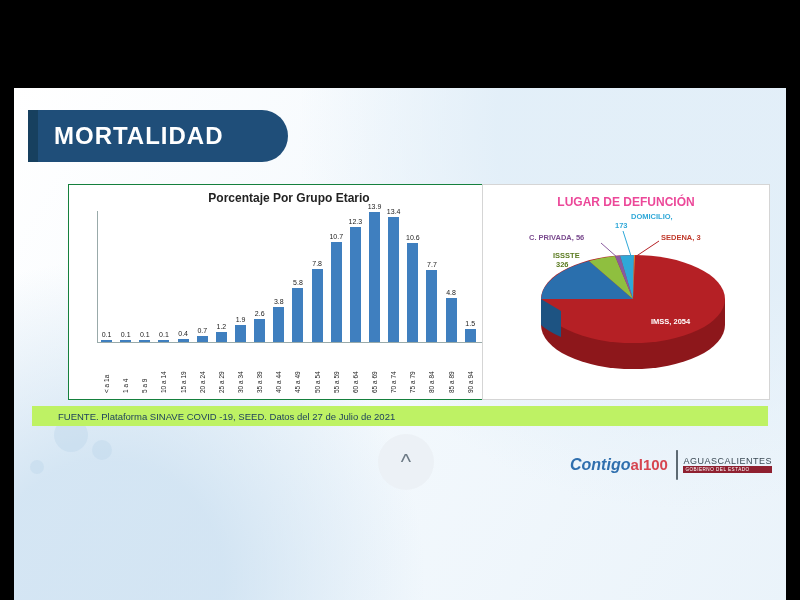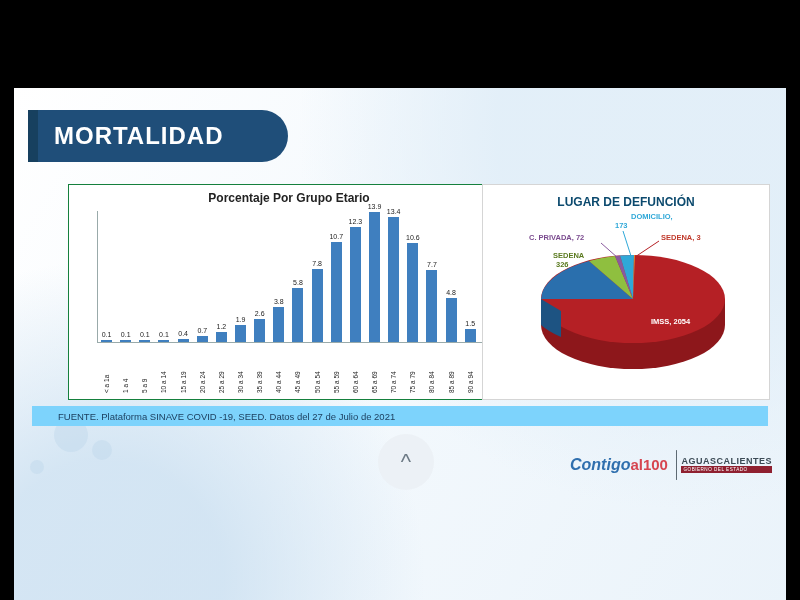--- a/index.html
+++ b/index.html
@@ -26,35 +26,35 @@
   .barwrap{position:relative;flex:1 1 0;display:flex;flex-direction:column;align-items:center;justify-content:flex-end;height:100%;}
   .bar{width:11px;background:#3f7fbf;}
   .blabel{position:absolute;font-size:7px;color:#222;white-space:nowrap;}
   .axis{position:absolute;left:28px;right:10px;bottom:56px;height:1px;background:#9aa;}
   .yaxis{position:absolute;left:28px;top:26px;bottom:56px;width:1px;background:#9aa;}
   .ticks{position:absolute;left:28px;right:10px;bottom:6px;height:50px;display:flex;justify-content:space-between;}
   .tick{flex:1 1 0;display:flex;justify-content:center;}
   .tick span{font-size:6.5px;color:#222;writing-mode:vertical-rl;transform:rotate(180deg);white-space:nowrap;}
   
   #rightpanel{position:absolute;left:468px;top:96px;width:286px;height:214px;background:#fff;border:1px solid #d5d5d5;}
-  #rp-title{position:absolute;top:10px;left:0;width:100%;text-align:center;font-size:12px;font-weight:bold;color:#0c4a6e;}
+  #rp-title{position:absolute;top:10px;left:0;width:100%;text-align:center;font-size:12px;font-weight:bold;color:#ec4899;}
   #pieArea{position:absolute;left:0;top:28px;width:100%;height:186px;}
   .plabel{position:absolute;font-size:7.5px;font-weight:bold;white-space:nowrap;}
   
-  #fuente{position:absolute;left:18px;top:318px;width:736px;height:20px;background:#7dd3fc;display:flex;align-items:center;}
+  #fuente{position:absolute;left:18px;top:318px;width:736px;height:20px;background:#bef264;display:flex;align-items:center;}
   #fuente span{font-size:9.5px;color:#1a3c5c;margin-left:26px;}
   #arrowbtn{position:absolute;left:364px;top:346px;width:56px;height:56px;border-radius:50%;
             background:rgba(235,240,245,.85);display:flex;align-items:center;justify-content:center;}
   #arrowbtn .chev{font-size:22px;color:#6d7a85;line-height:1;}
   #logo1{position:absolute;left:556px;top:368px;display:flex;align-items:baseline;}
   #logo1 .a{font-size:16px;font-weight:bold;color:#2f6fae;font-style:italic;}
   #logo1 .b{font-size:15px;font-weight:bold;color:#d64550;}
   #logo2{position:absolute;left:662px;top:360px;width:96px;height:34px;display:flex;align-items:center;gap:5px;}
   #logo2 .crest{width:26px;height:30px;background:#5d6a73;border-radius:3px 3px 12px 12px;}
-  #logo2 .t1{font-size:9px;font-weight:bold;color:#3b4a55;letter-spacing:.5px;line-height:1.1;}
+  #logo2 .t1{font-size:9px;font-weight:normal;color:#3b4a55;letter-spacing:.5px;line-height:1.1;}
   #logo2 .t2{font-size:4.6px;color:#fff;background:#8f2030;padding:1px 2px;letter-spacing:.5px;}
 </style>
 </head>
 <body>
 
 <div id="stage">
   <div id="slide">
     <div class="deco" style="left:40px;top:330px;width:34px;height:34px;"></div>
     <div class="deco" style="left:78px;top:352px;width:20px;height:20px;"></div>
     <div class="deco" style="left:16px;top:372px;width:14px;height:14px;"></div>
@@ -241,23 +241,23 @@
           <path d="M150,86 L137,42.6 A92,44 0 0 1 151,42 Z" fill="#2fa8d8"></path>
 
           <path d="M150,86 L151,42 A92,44 0 0 1 152,42 Z" fill="#e08a2e"></path>
 
           <line x1="152" y1="44" x2="176" y2="28" stroke="#b52025" stroke-width="1"></line>
           <line x1="148" y1="43" x2="140" y2="18" stroke="#2fa8d8" stroke-width="1"></line>
           <line x1="135" y1="45" x2="118" y2="30" stroke="#8a5a9e" stroke-width="1"></line>
         </svg>
         <div class="plabel" style="left:168px;top:86px;color:#ffffff;margin-top:18px;">IMSS, 2054</div>
         <div class="plabel" style="left:18px;top:94px;color:#ffffff;">ISSEA, 664</div>
-        <div class="plabel" style="left:70px;top:38px;color:#5a7a1f;">SEDENA</div>
+        <div class="plabel" style="left:70px;top:38px;color:#5a7a1f;">ISSSTE</div>
         <div class="plabel" style="left:73px;top:47px;color:#5a7a1f;">326</div>
-        <div class="plabel" style="left:46px;top:20px;color:#7a4a8e;">C. PRIVADA, 72</div>
+        <div class="plabel" style="left:46px;top:20px;color:#7a4a8e;">C. PRIVADA, 56</div>
         <div class="plabel" style="left:118px;top:-1px;color:#2fa8d8;margin-left:30px;">DOMICILIO,</div>
         <div class="plabel" style="left:132px;top:8px;color:#2fa8d8;">173</div>
         <div class="plabel" style="left:178px;top:20px;color:#c0392b;">SEDENA, 3</div>
       </div>
     </div>
 
     <div id="fuente">
       <span>FUENTE. Plataforma SINAVE COVID -19, SEED. Datos del 27 de Julio de 2021</span>
     </div>
 

